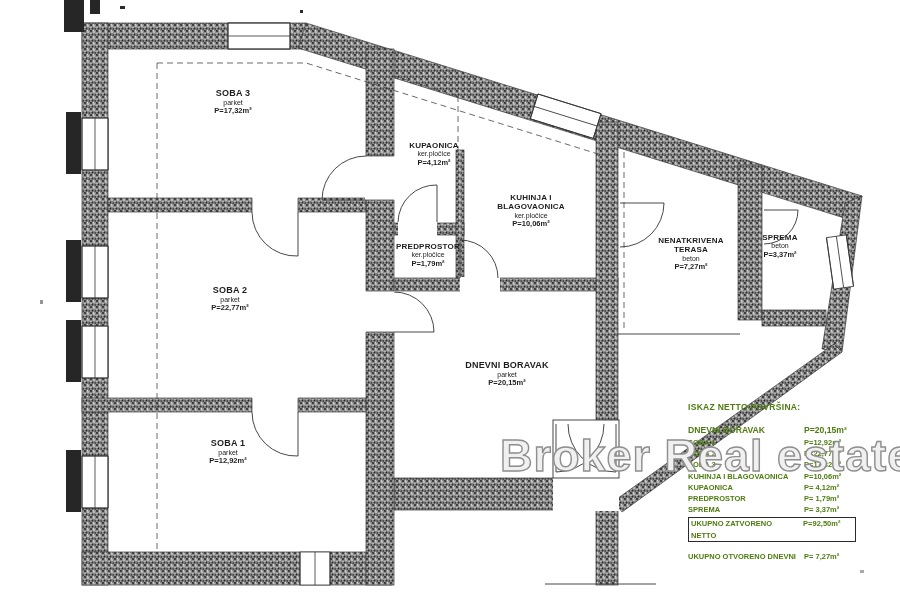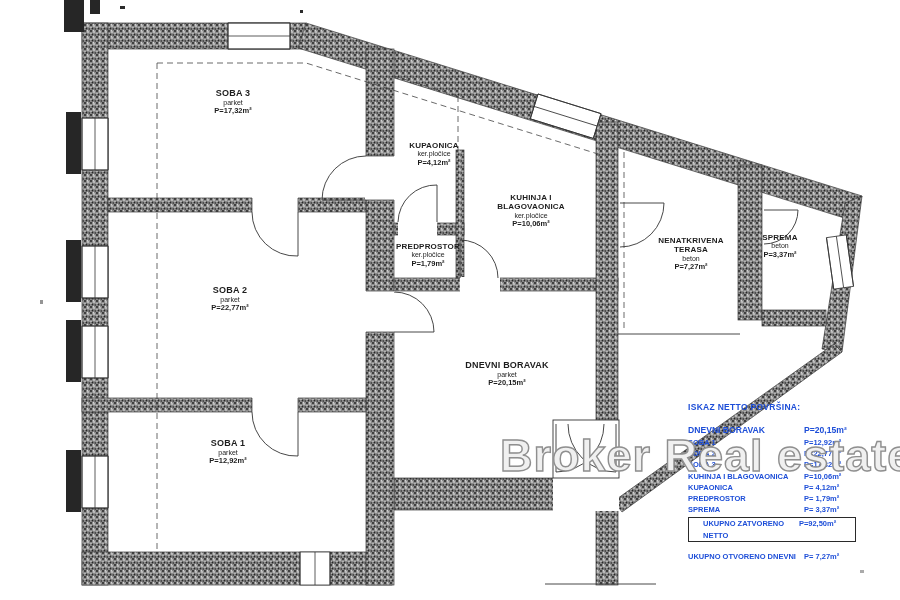--- a/index.html
+++ b/index.html
@@ -8,26 +8,26 @@
   svg{position:absolute;left:0;top:0;}
 
   .room-label{position:absolute;text-align:center;color:#1d1d1d;transform:translateX(-50%);line-height:1.18;}
   .room-label .rname{font-weight:bold;font-size:9px;letter-spacing:.2px;}
   .room-label .rfloor{font-size:7px;}
   .room-label .rarea{font-size:7.5px;font-weight:bold;}
   .room-label.small .rname{font-size:8px;}
   .wrap90{width:92px;}
   .wrap80{width:86px;}
 
-  .legend{position:absolute;left:688px;top:402px;width:168px;color:#1d4ed8;}
+  .legend{position:absolute;left:688px;top:402px;width:168px;color:#4d7c0f;}
   .legend .legend-title{font-size:8.5px;font-weight:bold;letter-spacing:.3px;margin-bottom:12px;}
   .legend .lrow{display:flex;justify-content:space-between;font-size:7.5px;line-height:11.2px;font-weight:bold;}
   .legend .lrow .lval{width:52px;text-align:left;}
   .legend .lrow.big{font-size:8.6px;line-height:13px;}
-  .legend .boxed{border:1px solid #2a2a2a;padding:0 14px;margin-top:2px;gap:8px;}
+  .legend .boxed{border:1px solid #2a2a2a;padding:0 2px;margin-top:2px;gap:8px;}
   .legend .gap{height:9px;}
   .legend .gap2{height:11px;}
 
   .watermark{position:absolute;left:500px;top:430px;font-size:45px;font-weight:bold;
     letter-spacing:1px;white-space:nowrap;color:rgba(255,255,255,0.82);
     -webkit-text-stroke:1.4px #8f8f8f;text-shadow:0 0 1px #aaa; z-index:5;}
 
   .speck{position:absolute;background:#2b2b2b;}
 </style>
 </head>

